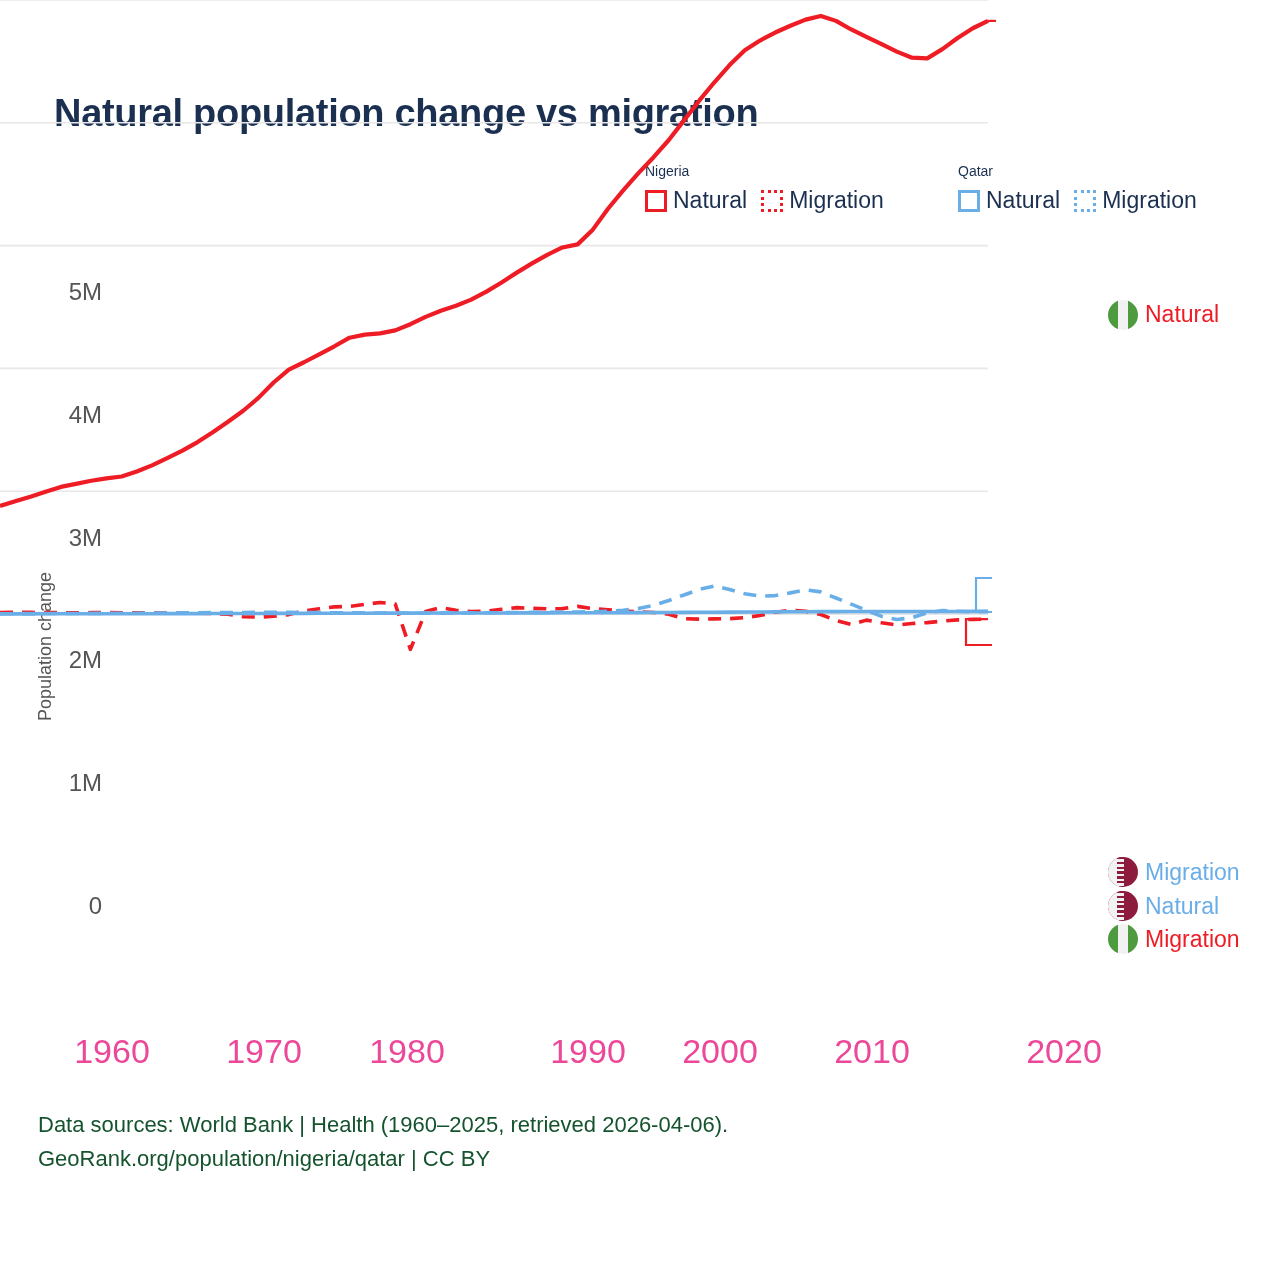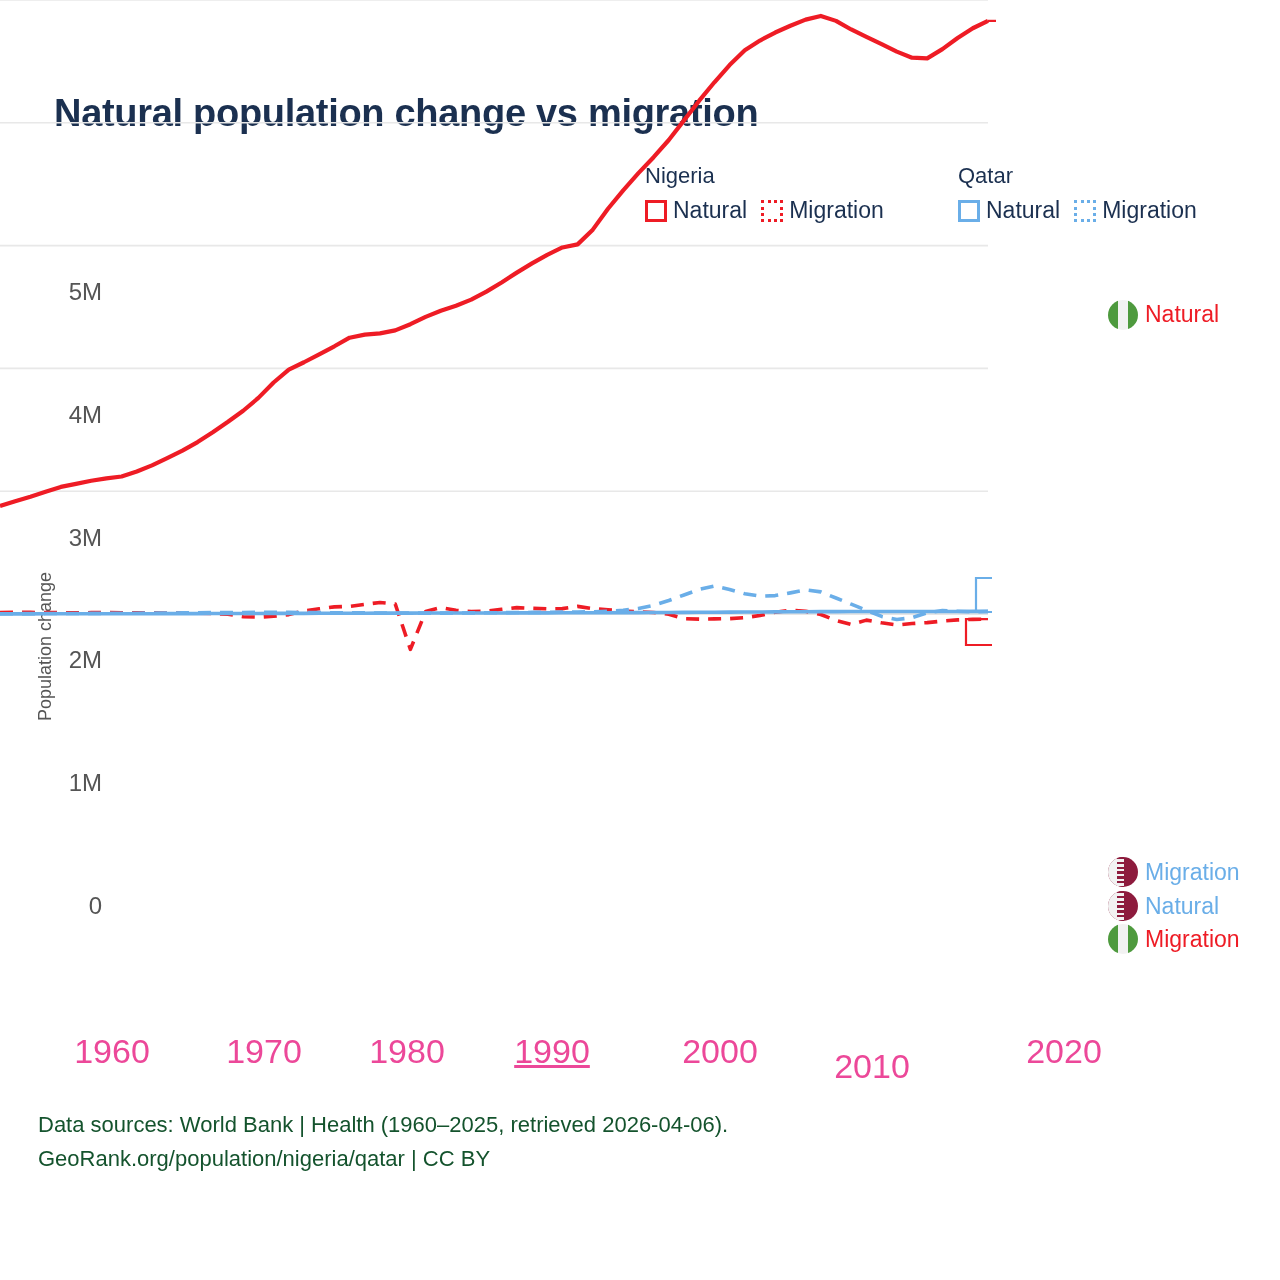--- a/index.html
+++ b/index.html
@@ -45,21 +45,21 @@
     height: 80px;
   }
   .legend-group {
     position: absolute;
     top: 0;
   }
   .legend-group.nigeria { left: 0px; }
   .legend-group.qatar { left: 313px; }
 
   .legend-country {
-    font-size: 22px;
+    font-size: 14px;
     color: #1b3050;
     margin-bottom: 8px;
     white-space: nowrap;
   }
   .legend-entries {
     display: flex;
     align-items: center;
     gap: 14px;
   }
   .legend-item {
@@ -231,23 +231,23 @@
       <div class="y-tick" style="top: 646.4px;">2M</div>
       <div class="y-tick" style="top: 523.6px;">3M</div>
       <div class="y-tick" style="top: 400.8px;">4M</div>
       <div class="y-tick" style="top: 278px;">5M</div>
     </div>
 
   <div id="x-ticks">
       <div class="x-tick" style="left: 112px;">1960</div>
       <div class="x-tick" style="left: 264px;">1970</div>
       <div class="x-tick" style="left: 407px;">1980</div>
-      <div class="x-tick" style="left: 552px; text-decoration: underline;">1990</div>
+      <div class="x-tick" style="left: 588px;">1990</div>
       <div class="x-tick" style="left: 720px;">2000</div>
-      <div class="x-tick" style="left: 872px; margin-top: 15px;">2010</div>
+      <div class="x-tick" style="left: 872px;">2010</div>
       <div class="x-tick" style="left: 1024px; margin-left: 40px;">2020</div>
     </div>
 
   <svg class="plot-svg" id="plot-svg" viewBox="0 0 1280 1280">
       <line x1="112" x2="1100" y1="908" y2="908" stroke="#dddddd" stroke-width="1.6"></line>
       <line x1="112" x2="1100" y1="785.2" y2="785.2" stroke="#e8e8e8" stroke-width="1.6"></line>
       <line x1="112" x2="1100" y1="662.4" y2="662.4" stroke="#e8e8e8" stroke-width="1.6"></line>
       <line x1="112" x2="1100" y1="539.5999999999999" y2="539.5999999999999" stroke="#e8e8e8" stroke-width="1.6"></line>
       <line x1="112" x2="1100" y1="416.8" y2="416.8" stroke="#e8e8e8" stroke-width="1.6"></line>
       <line x1="112" x2="1100" y1="294" y2="294" stroke="#e8e8e8" stroke-width="1.6"></line>

